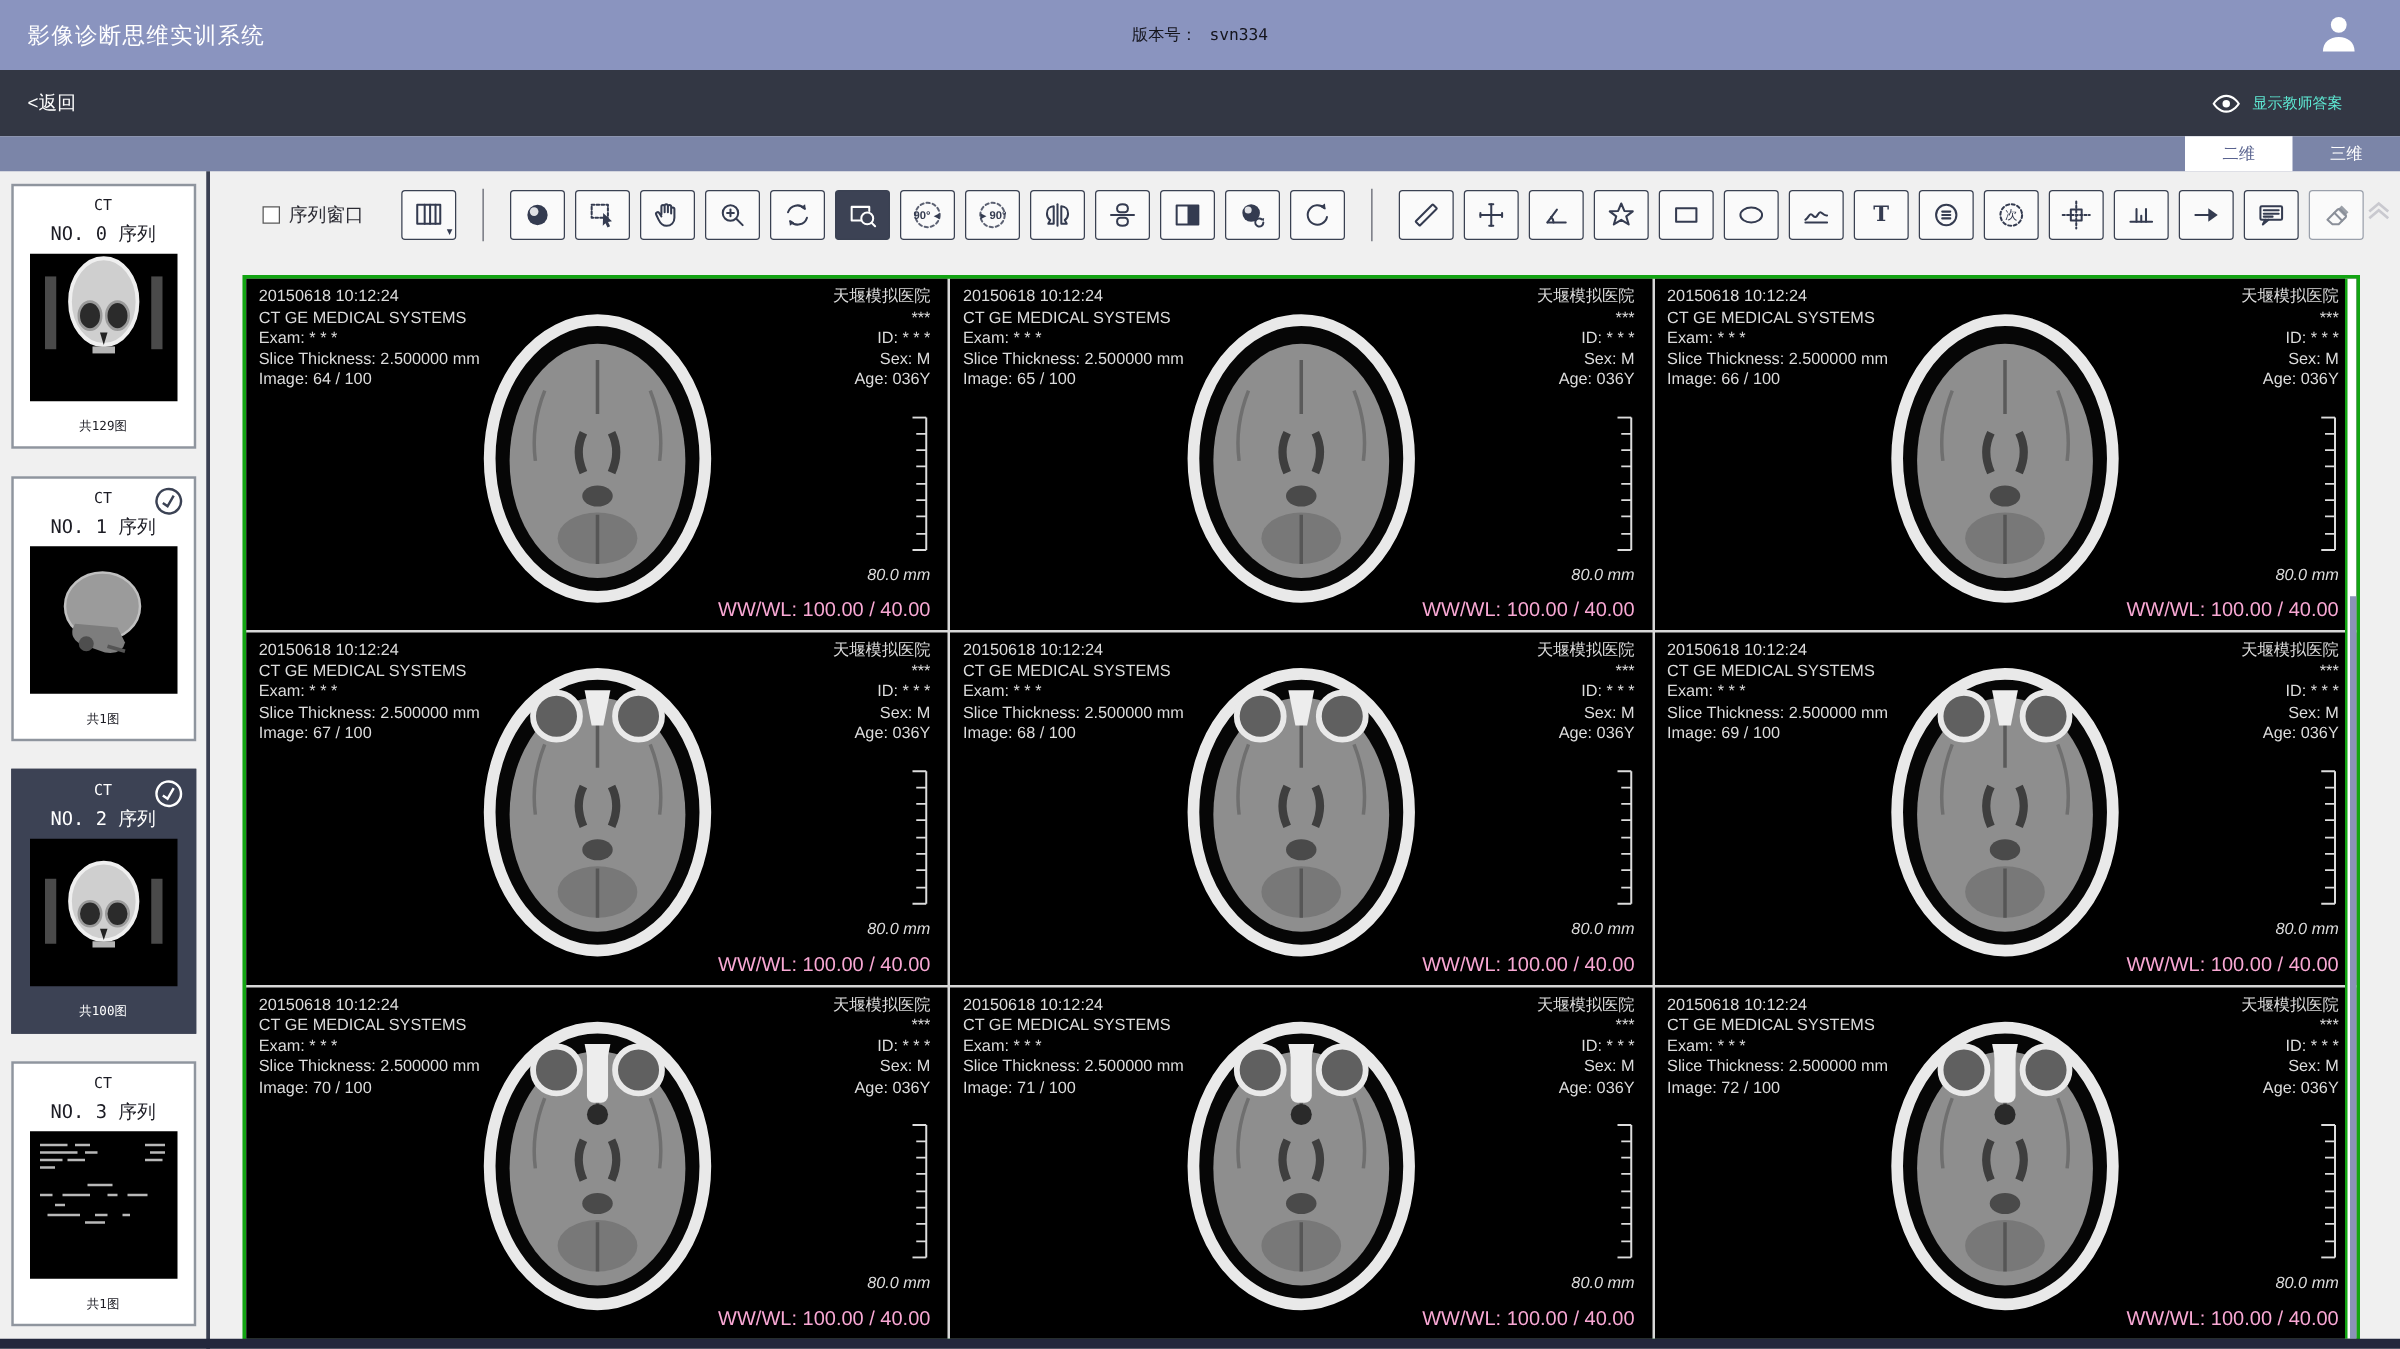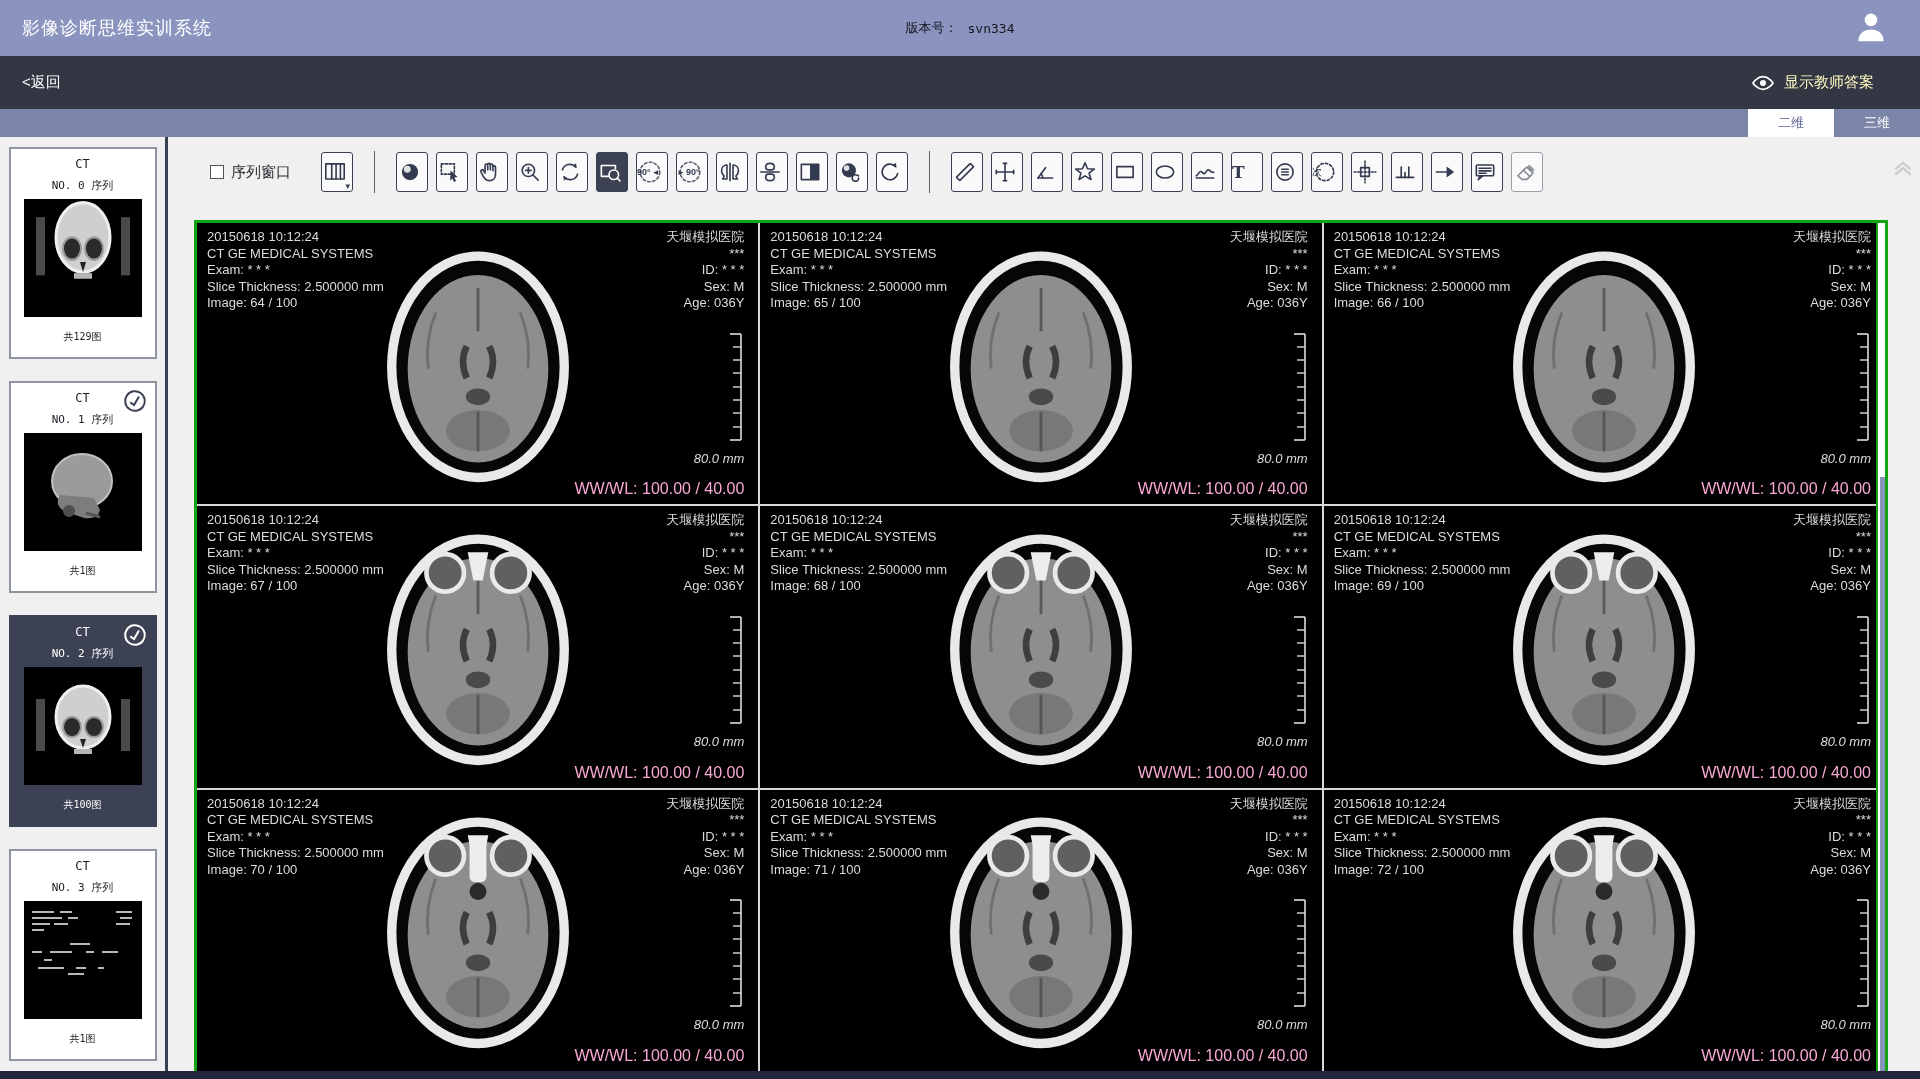--- a/index.html
+++ b/index.html
@@ -10,60 +10,60 @@
   .header { position:relative; height:56px; background:#8a94bf; display:flex; align-items:center; }
   .header .title { color:#fff; font-size:18px; margin-left:22px; letter-spacing:1px; }
   .header .version { position:absolute; left:50%; top:50%; transform:translate(-50%,-50%);
                      font-size:13px; color:#15151d; display:flex; gap:10px; align-items:center;text-align:right;}
   .header .version .ver-val { font-family:"DejaVu Sans Mono",monospace; }
   .header .user { position:absolute; right:30px; top:8px; width:38px; height:38px; cursor:pointer; }
 
   
   .nav { height:53px; background:#333744; display:flex; align-items:center; justify-content:space-between; }
   .nav .back { color:#fff; font-size:15px; margin-left:22px; cursor:pointer; }
-  .nav .show-answer { color:#fef9c3; font-size:15px; margin-right:46px; display:flex; align-items:center; gap:9px; cursor:pointer; }
+  .nav .show-answer { color:#5eead4; font-size:12px; margin-right:46px; display:flex; align-items:center; gap:9px; cursor:pointer; }
 
   
   .tabstrip { height:28px; background:#7b85a8; display:flex; justify-content:flex-end; }
   .tab { width:86px; height:28px; display:flex; align-items:center; justify-content:center;
          color:#fff; font-size:13px; cursor:pointer; }
   .tab.active { background:#fff; color:#59638f; }
 
   
   .content { position:relative; display:flex; height:944px; }
 
   
   .sidebar { width:168px; border-right:3px solid #3a3f51; padding-top:10px; overflow:hidden; }
   .card { position:relative; width:148px; height:212px; margin:0 auto 22px auto;
           background:#fff; border:2px solid #8f959e; text-align:center; padding-top:8px; cursor:pointer;
           font-family:"DejaVu Sans Mono","Liberation Mono",monospace; color:#1c1c24; }
   .card.selected { background:#3c4254; border-color:#3c4254; color:#fff; }
   .card .modality { font-size:12px; }
-  .card .series-name { font-size:11px; margin-top:7px; }
+  .card .series-name { font-size:15px; margin-top:7px; }
   .card .thumb { width:118px; height:118px; background:#000; margin:6px auto 0 auto; overflow:hidden; }
   .card .count { font-size:10px; margin-top:13px; }
   .card .check { position:absolute; top:6px; right:8px; width:24px; height:24px; color:#3b4254; transform:rotate(-10deg); }
   .card.selected .check { color:#fff; }
   .thumb svg { display:none; width:100%; height:100%; }
   .thumb.skull-front svg.v-skull-front { display:block; }
   .thumb.skull-front-cropped svg.v-skull-front { display:block; transform:translateY(-9%) scaleY(1.12); }
   .thumb.skull-side svg.v-skull-side { display:block; }
   .thumb.report svg.v-report { display:block; }
 
   
   .main { position:relative; flex:1; }
 
   
   .toolbar { position:absolute; left:42px; right:46px; top:12px; height:46px;
              display:flex; align-items:center; gap:8px; }
   .series-window { display:flex; align-items:center; gap:7px; margin-right:22px; cursor:pointer; }
   .series-window .cb { width:14px; height:14px; border:1.5px solid #555; background:#fff; }
   .series-window .cb-label { font-size:15px; color:#2b2b33; white-space:nowrap; }
-  .tbtn { position:relative; width:32px; height:40px; background:#fafafa; border:1px solid #3a4152;
-          border-radius:3px; display:flex; align-items:center; cursor:pointer; flex:0 0 auto; }
+  .tbtn { position:relative; width:44px; height:40px; background:#fafafa; border:1px solid #3a4152;
+          border-radius:3px; display:flex; align-items:center; justify-content:center; cursor:pointer; flex:0 0 auto; }
   .tbtn svg { width:26px; height:26px; }
   .tbtn .ic { stroke:#343b50; fill:none; stroke-width:1.5; stroke-linecap:round; stroke-linejoin:round; }
   .tbtn .icf { fill:#343b50; stroke:none; }
   .tbtn.active { background:#3c4254; }
   .tbtn.active .ic { stroke:#fff; }
   .tbtn .caret { position:absolute; right:2px; bottom:0px; font-size:9px; color:#343b50; }
   .tbtn .deg { position:absolute; font-size:9px; color:#343b50; font-weight:bold; display:flex; align-items:center; gap:1px;}
   .tbtn .tri { font-size:8px; }
   .tbtn .tchar { font-size:17px; color:#343b50; font-family:"DejaVu Serif",serif; font-weight:bold; }
   .tbtn .cchar { position:absolute; font-size:10px; color:#343b50; }

